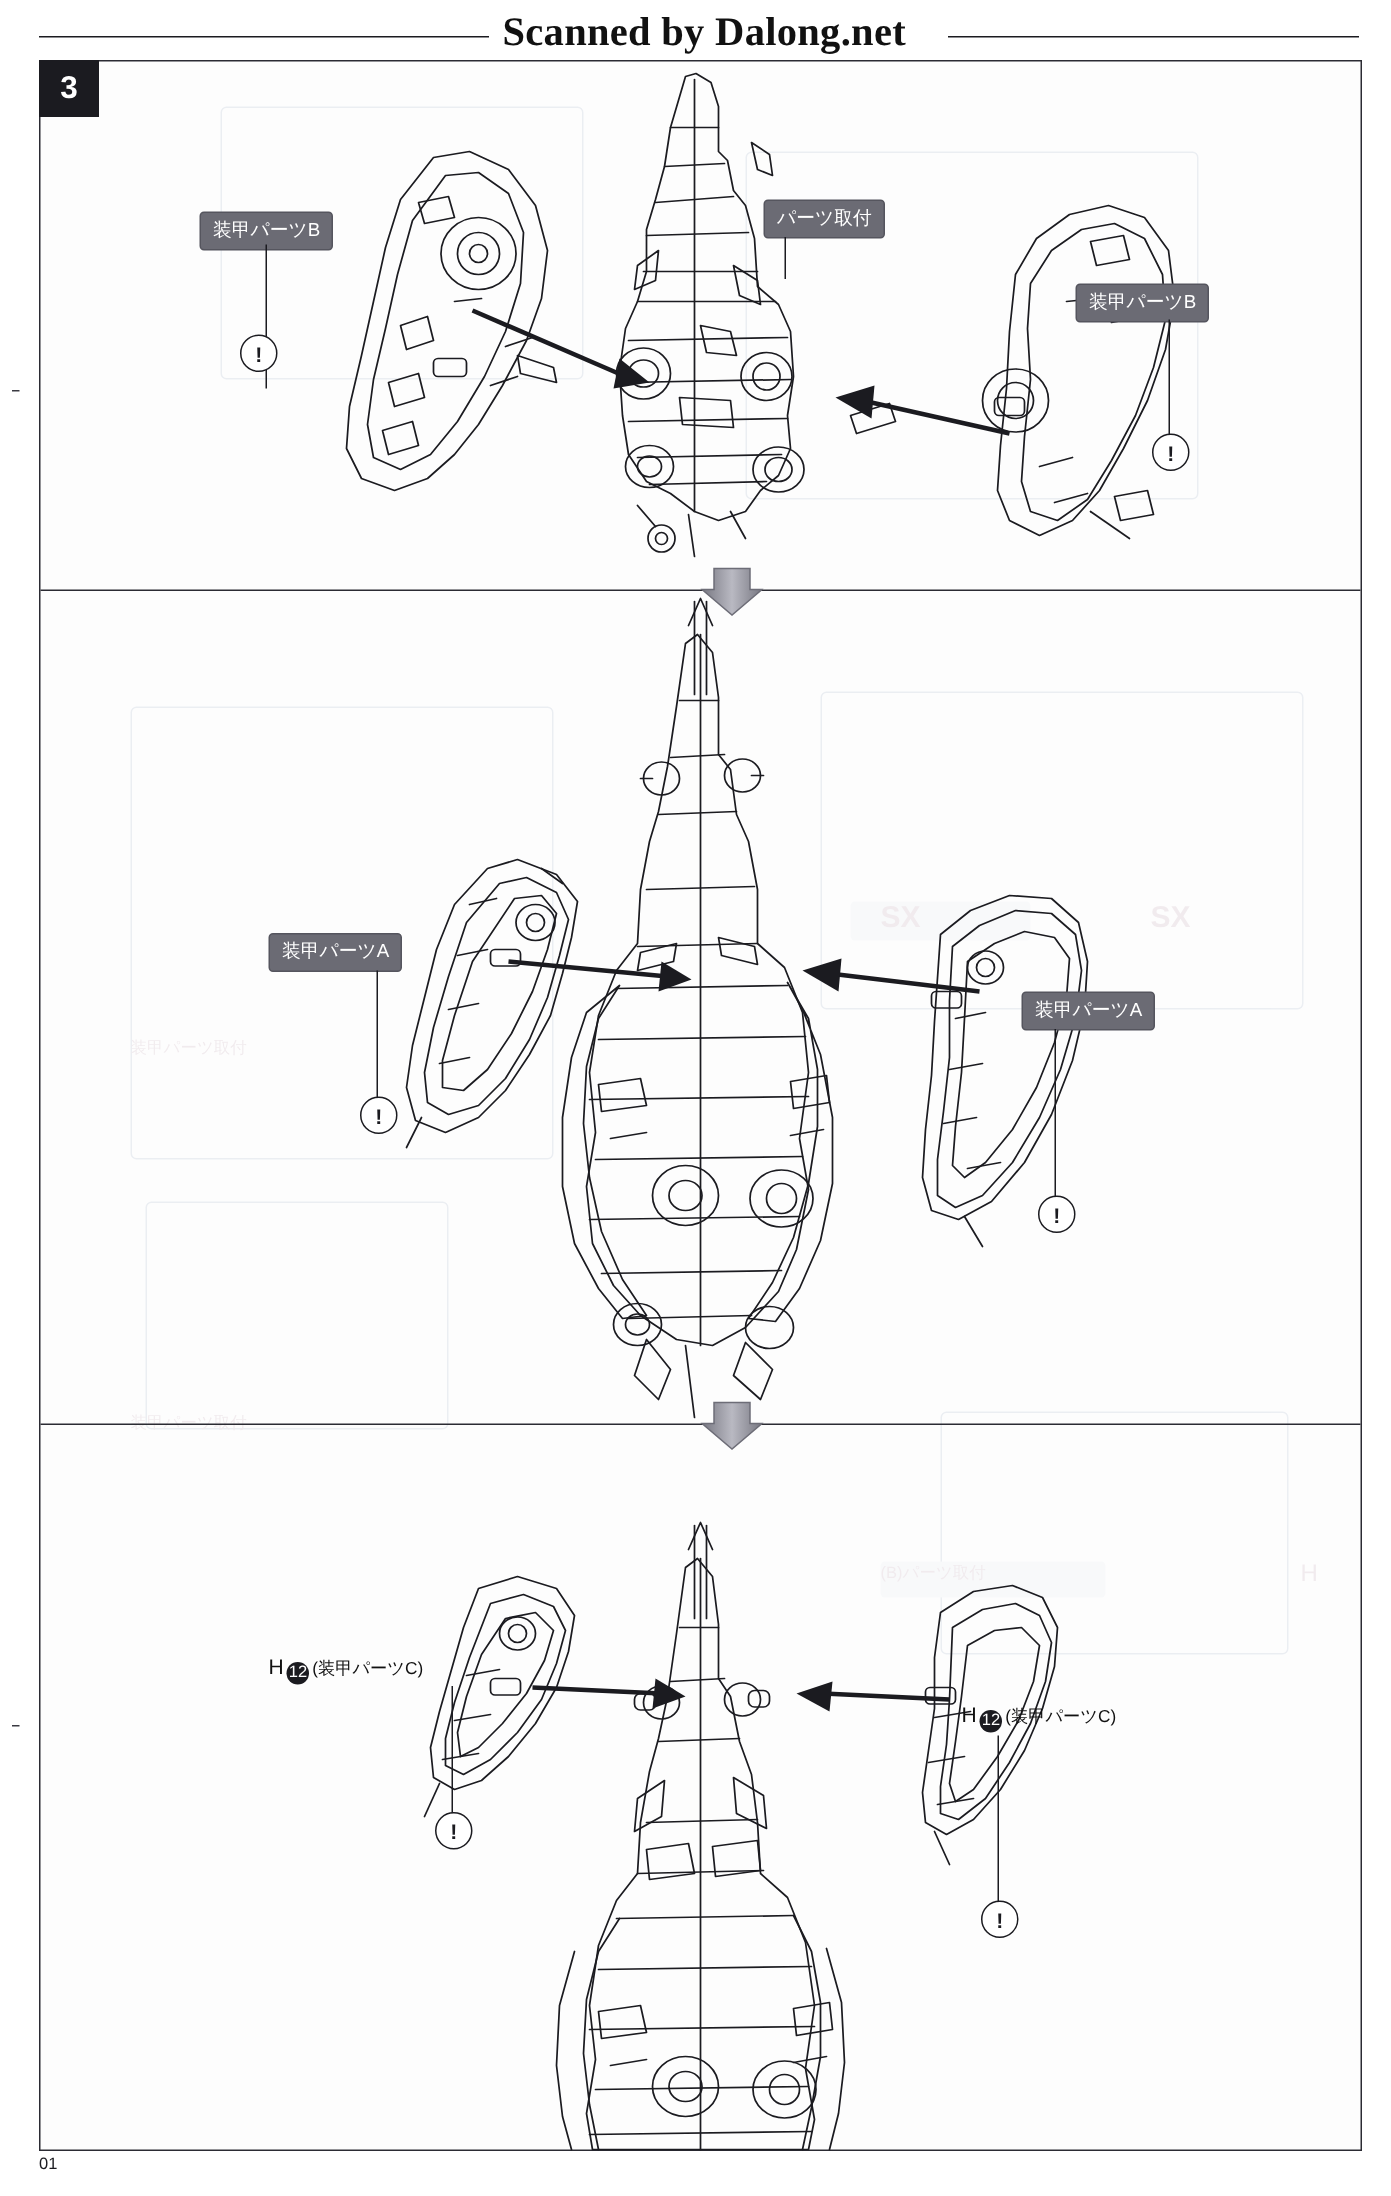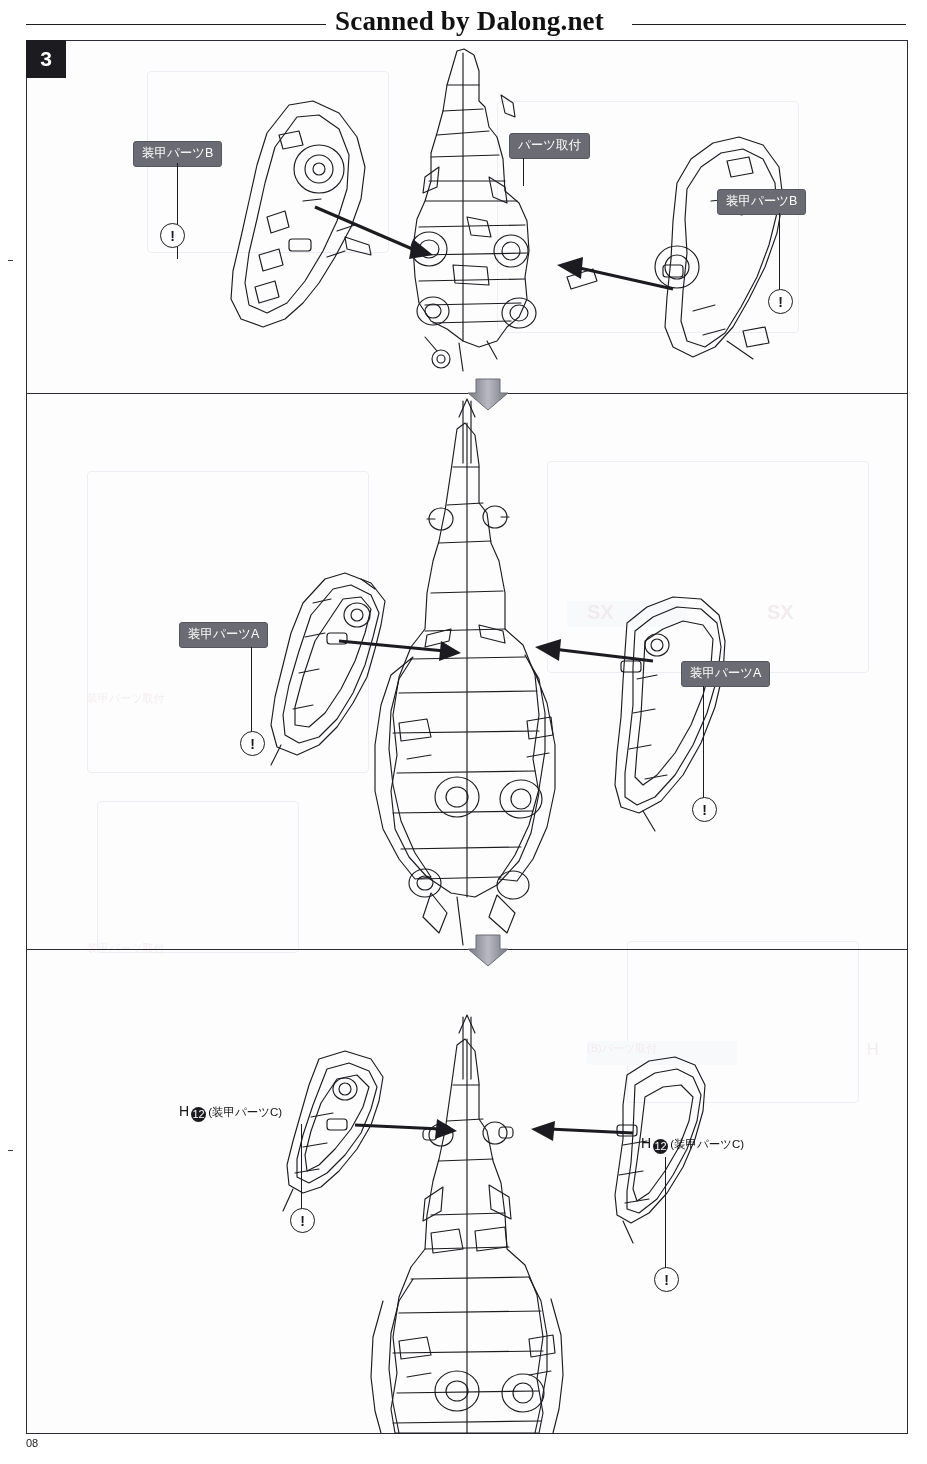--- a/index.html
+++ b/index.html
@@ -495,13 +495,13 @@
   </div>
   <div class="aarrow" style="left:500px; top:1076px;">
     <svg width="110" height="30" viewBox="0 0 110 30">
       <path d="M106 16 L22 12" stroke="#1b1b20" stroke-width="3" fill="none"></path>
       <polygon points="26,24 4,12 28,4" fill="#1b1b20"></polygon>
     </svg>
   </div>
 
 </div>
 
-<div class="folio">08</div>
+<div class="folio">01</div>
 
 </body></html>

